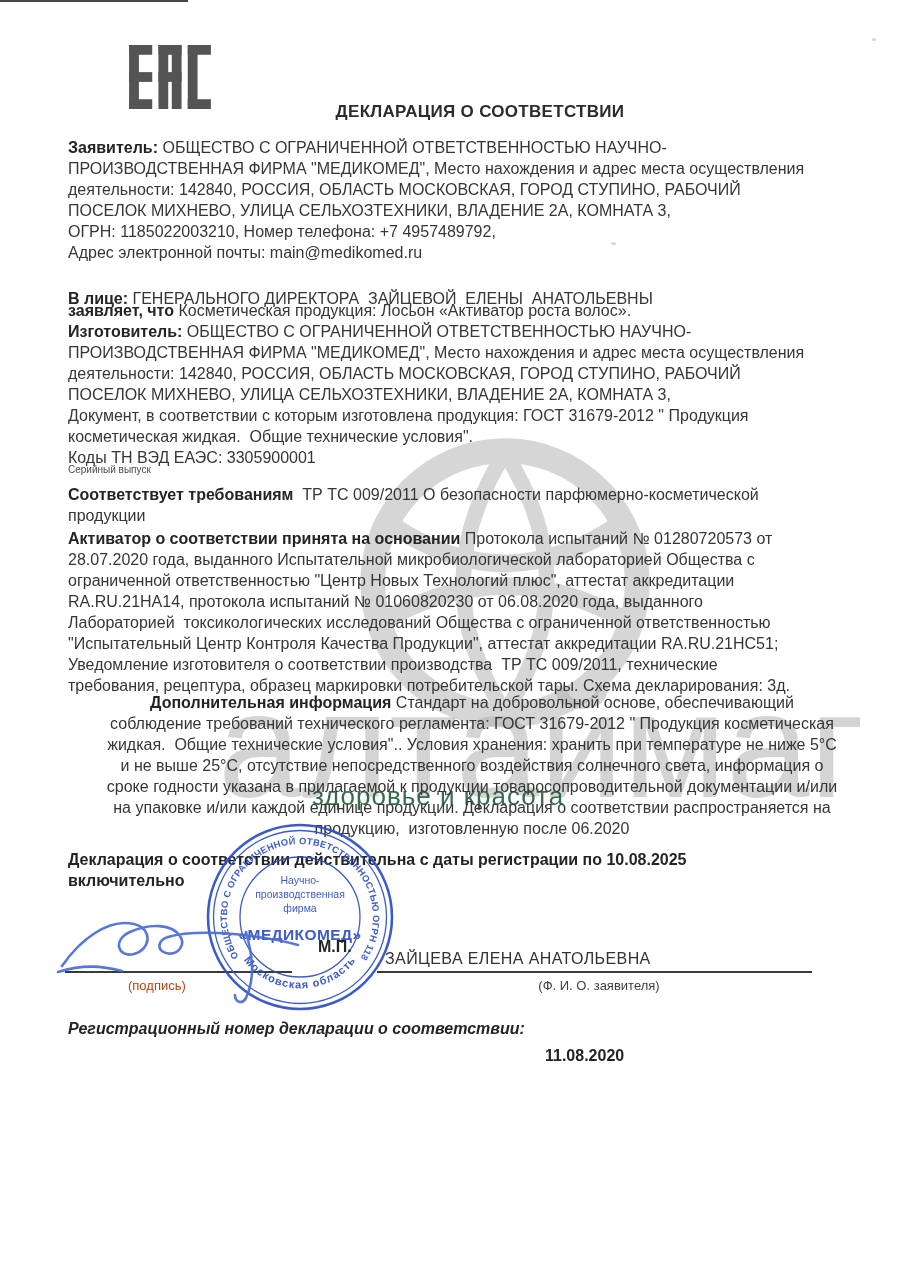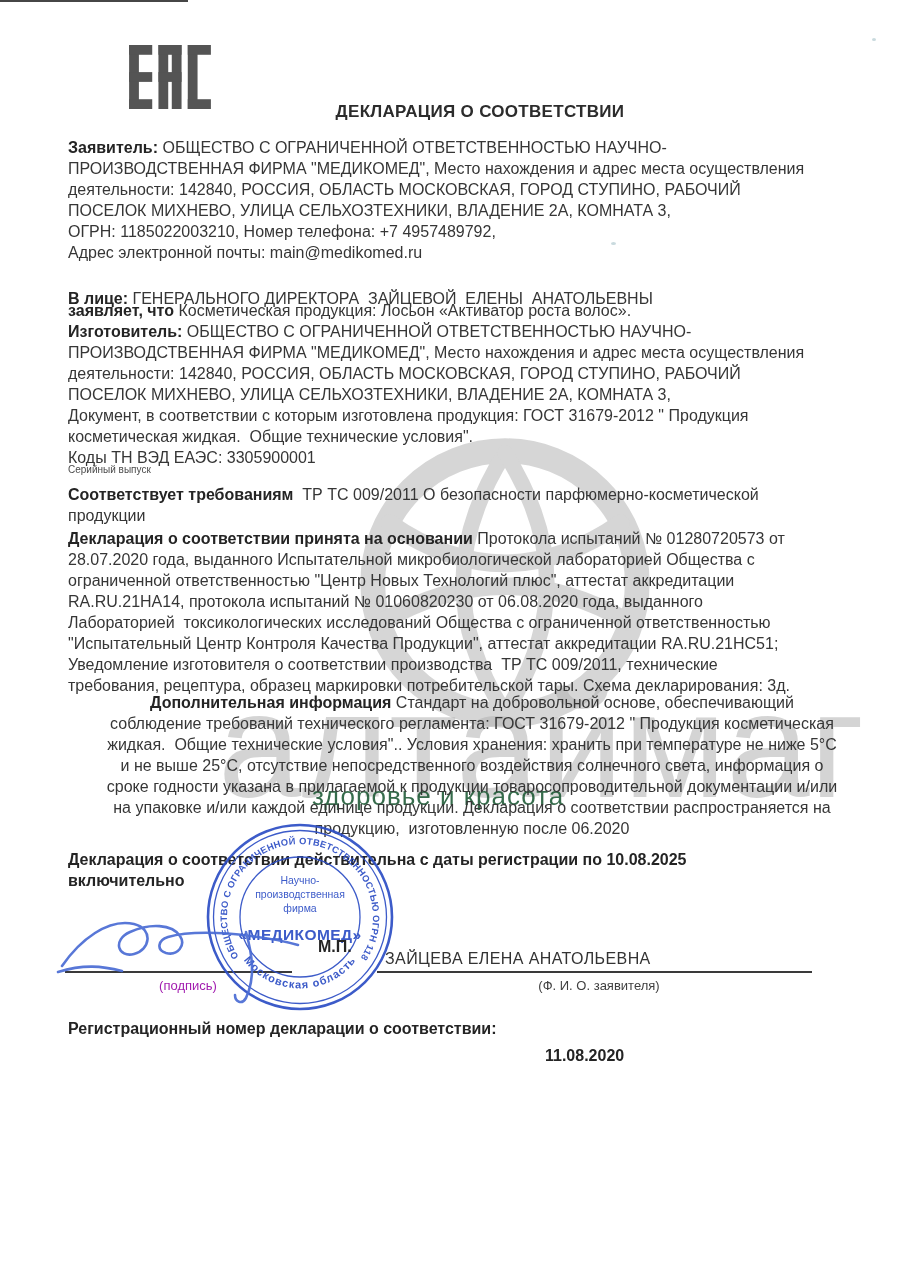--- a/index.html
+++ b/index.html
@@ -22,28 +22,28 @@
   .wm-globe{position:absolute;left:350px;top:428px;z-index:1;opacity:.42;}
   .wm-brand{position:absolute;left:218px;top:670px;font-size:150px;line-height:1;
             font-weight:400;color:#b2b2b2;opacity:.55;z-index:1;white-space:nowrap;}
   .wm-tagline{position:absolute;left:312px;top:781px;font-size:26px;letter-spacing:1px;
               color:#14532d;opacity:.85;z-index:1;white-space:nowrap;}
   
   .stamp{position:absolute;left:205px;top:822px;z-index:3;opacity:.93;}
   .signature{position:absolute;left:50px;top:888px;z-index:4;opacity:.92;}
   .mp{position:absolute;left:318px;top:938px;font-size:16px;font-weight:700;color:#242424;z-index:4;}
   .sig-line{position:absolute;left:65px;top:971px;width:227px;border-bottom:2px solid #3a3a3a;z-index:2;}
-  .sig-caption{position:absolute;left:128px;top:978px;width:120px;text-align:center;
-               font-size:13px;color:#a21caf;z-index:4;}
+  .sig-caption{position:absolute;left:128px;top:978px;width:120px;text-align:left;
+               font-size:13px;color:#c2410c;z-index:4;}
   .fio-name{position:absolute;left:385px;top:950px;font-size:16px;color:#333;letter-spacing:.4px;z-index:2;}
   .fio-line{position:absolute;left:377px;top:971px;width:435px;border-bottom:2px solid #3a3a3a;z-index:2;}
   .fio-caption{position:absolute;left:524px;top:978px;width:150px;text-align:center;
                font-size:13px;color:#3f3f3f;z-index:2;}
   
-  .reg-label{position:absolute;left:68px;font-size:16px;font-weight:700;color:#242424;z-index:2;}
+  .reg-label{position:absolute;left:68px;font-size:16px;font-weight:700;color:#242424;z-index:2;font-style:italic;}
   .reg-value{position:absolute;left:545px;font-size:16px;font-weight:700;color:#242424;z-index:2;}
 </style>
 </head>
 <body>
 
 <div class="page">
 
   <div class="edge-artifact"></div>
   <div class="speck" style="left:611px;top:242px;width:5px;height:3px;"></div>
   <div class="speck" style="left:872px;top:38px;width:4px;height:3px;"></div>
@@ -94,21 +94,21 @@
 ПОСЕЛОК МИХНЕВО, УЛИЦА СЕЛЬХОЗТЕХНИКИ, ВЛАДЕНИЕ 2А, КОМНАТА 3,
 Документ, в соответствии с которым изготовлена продукция: ГОСТ 31679-2012 " Продукция
 косметическая жидкая.  Общие технические условия".
 Коды ТН ВЭД ЕАЭС: 3305900001</span></div>
 
   <div class="serial" style="top:464px;">Серийный выпуск</div>
 
   <div class="par" style="top:484px;"><b>Соответствует требованиям</b><span>  ТР ТС 009/2011 О безопасности парфюмерно-косметической
 продукции</span></div>
 
-  <div class="par" style="top:528px;"><b>Декларация о соответствии принята на основании</b><span> Протокола испытаний № 01280720573 от
+  <div class="par" style="top:528px;"><b>Активатор о соответствии принята на основании</b><span> Протокола испытаний № 01280720573 от
 28.07.2020 года, выданного Испытательной микробиологической лабораторией Общества с
 ограниченной ответственностью "Центр Новых Технологий плюс", аттестат аккредитации
 RA.RU.21НА14, протокола испытаний № 01060820230 от 06.08.2020 года, выданного
 Лабораторией  токсикологических исследований Общества с ограниченной ответственностью
 "Испытательный Центр Контроля Качества Продукции", аттестат аккредитации RA.RU.21НС51;
 Уведомление изготовителя о соответствии производства  ТР ТС 009/2011, технические
 требования, рецептура, образец маркировки потребительской тары. Схема декларирования: 3д.</span></div>
 
   <div class="par" style="top:692px;text-align:center;"><b>Дополнительная информация</b><span> Стандарт на добровольной основе, обеспечивающий
 соблюдение требований технического регламента: ГОСТ 31679-2012 " Продукция косметическая

